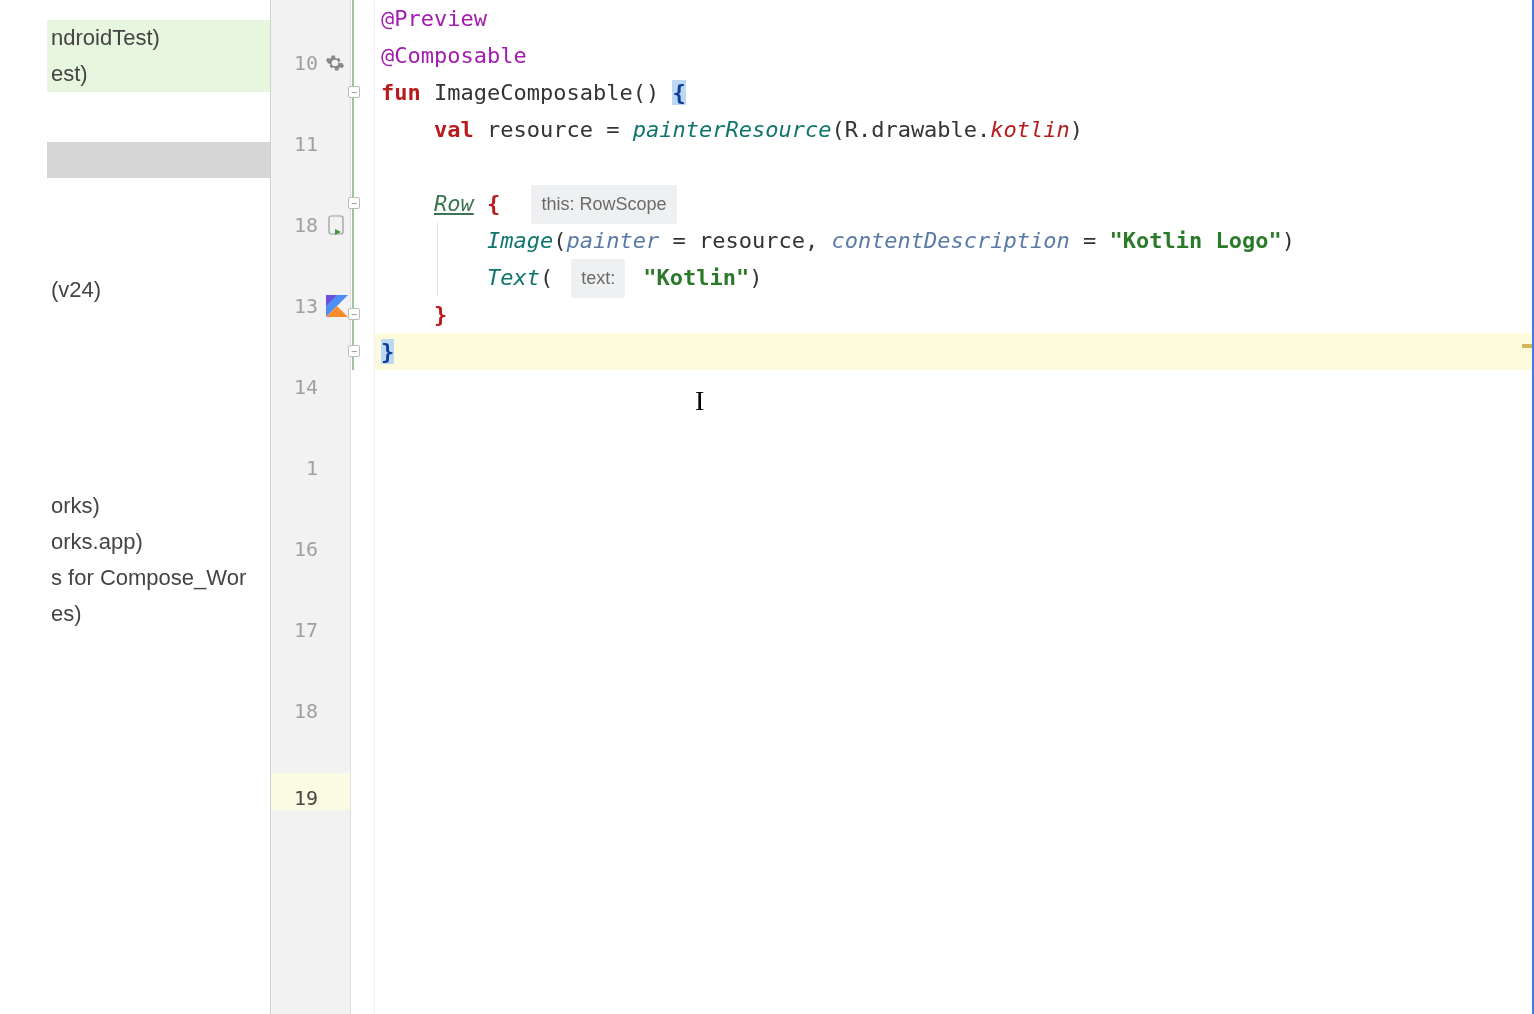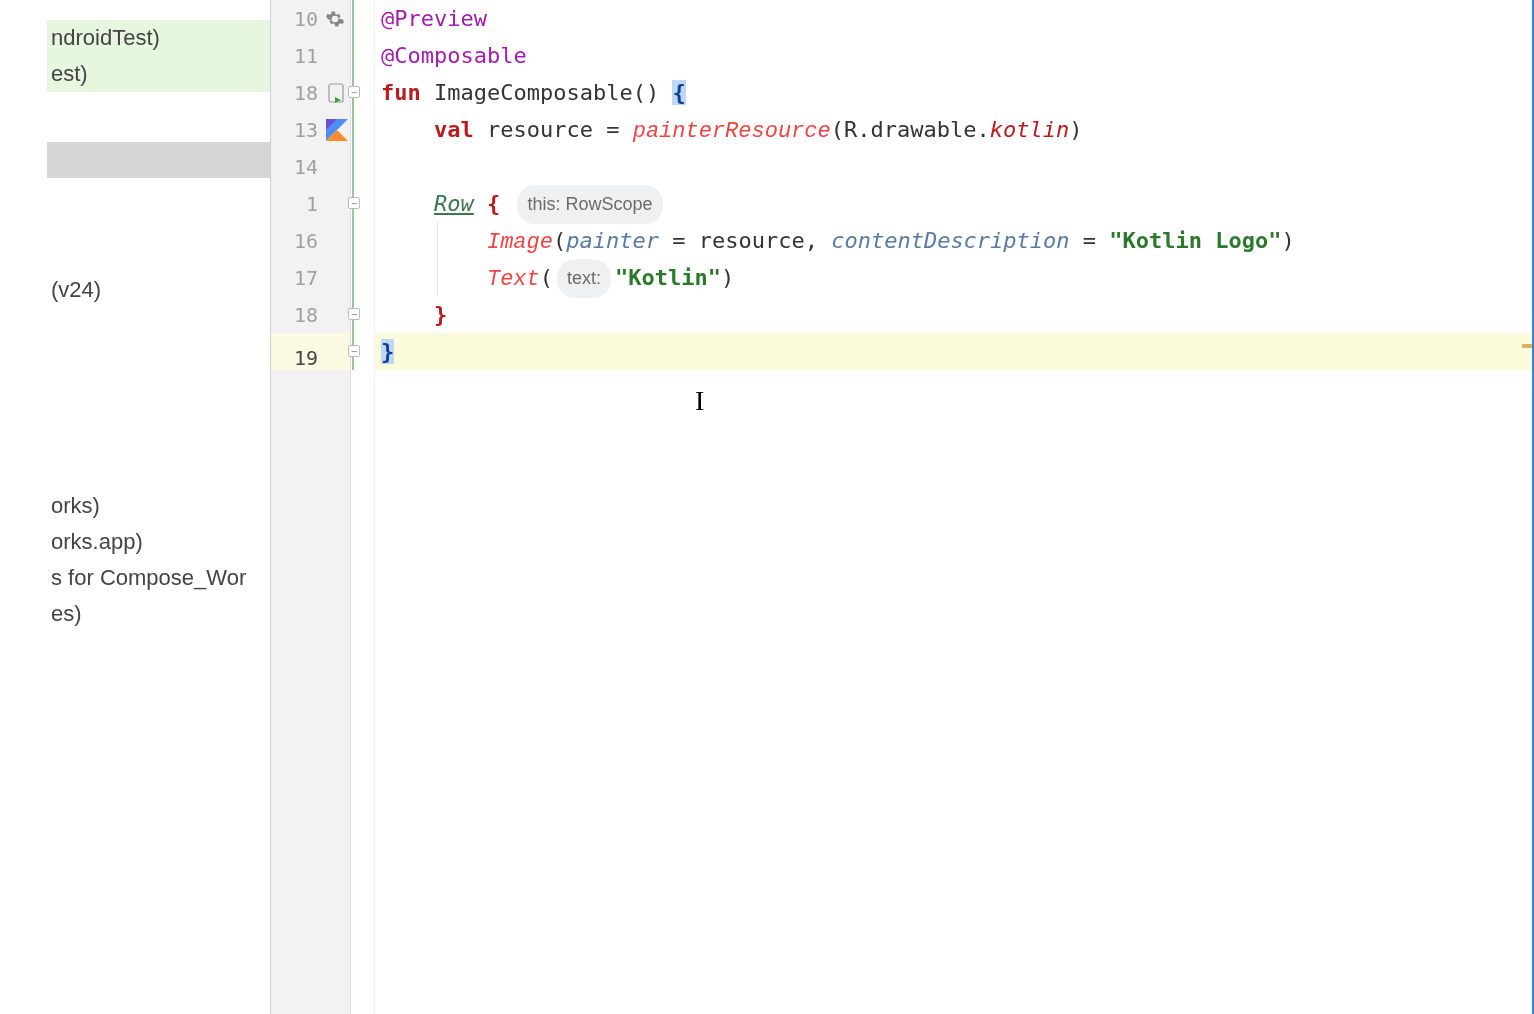--- a/index.html
+++ b/index.html
@@ -37,20 +37,21 @@
   }
   .gutter-row {
     height: 37px;
     display: flex;
     align-items: center;
     justify-content: flex-end;
     padding-right: 32px;
     color: #a0a0a0;
     font-size: 20px;
     position: relative;
+    margin-top: 44px;
   }
   .gutter-row.current { background: #fbfbe3; color: #444; align-items: flex-end; }
   .gutter-icon {
     position: absolute;
     right: 4px;
     top: 50%;
     transform: translateY(-50%);
     width: 22px;
     height: 22px;
     display: flex;
@@ -118,35 +119,35 @@
     padding-left: 6px;
     position: relative;
   }
   .code-line.current { background: #fcfbdc; }
 
   .tok-ann { color: #a21caf; }
   .tok-kw { color: #b91c1c; font-weight: 600; }
   .tok-fn { color: #333; }
   .tok-brace-hl { background: #bcd8f5; color: #0f3e9a; font-weight: 600; }
   .tok-id { color: #333; }
-  .tok-call-i { color: #ef4444; font-style: italic; font-family: Liberation Mono, monospace; }
+  .tok-call-i { color: #0f766e; font-style: italic; }
   .tok-call-u { color: #3a7550; font-style: italic; text-decoration: underline; }
   .tok-param { color: #5a7aa8; font-style: italic; }
   .tok-str { color: #2a7a2a; font-weight: 600; }
   .tok-member-i { color: #b91c1c; font-style: italic; }
   .hint {
     display: inline-block;
     background: #eef0f1;
     color: #6b6b6b;
-    border-radius: 18px;
+    border-radius: 2px;
     font-family: -apple-system,"Segoe UI",sans-serif;
     font-size: 18px;
     font-style: normal;
     padding: 1px 10px;
-    margin: 0 4px;
+    margin: 0 18px;
     vertical-align: 1px;
   }
   .guide {
     position: absolute;
     width: 1px;
     background: #e4e4e4;
     top: 0; bottom: 0;
   }
   .text-cursor-icon {
     position: absolute;

